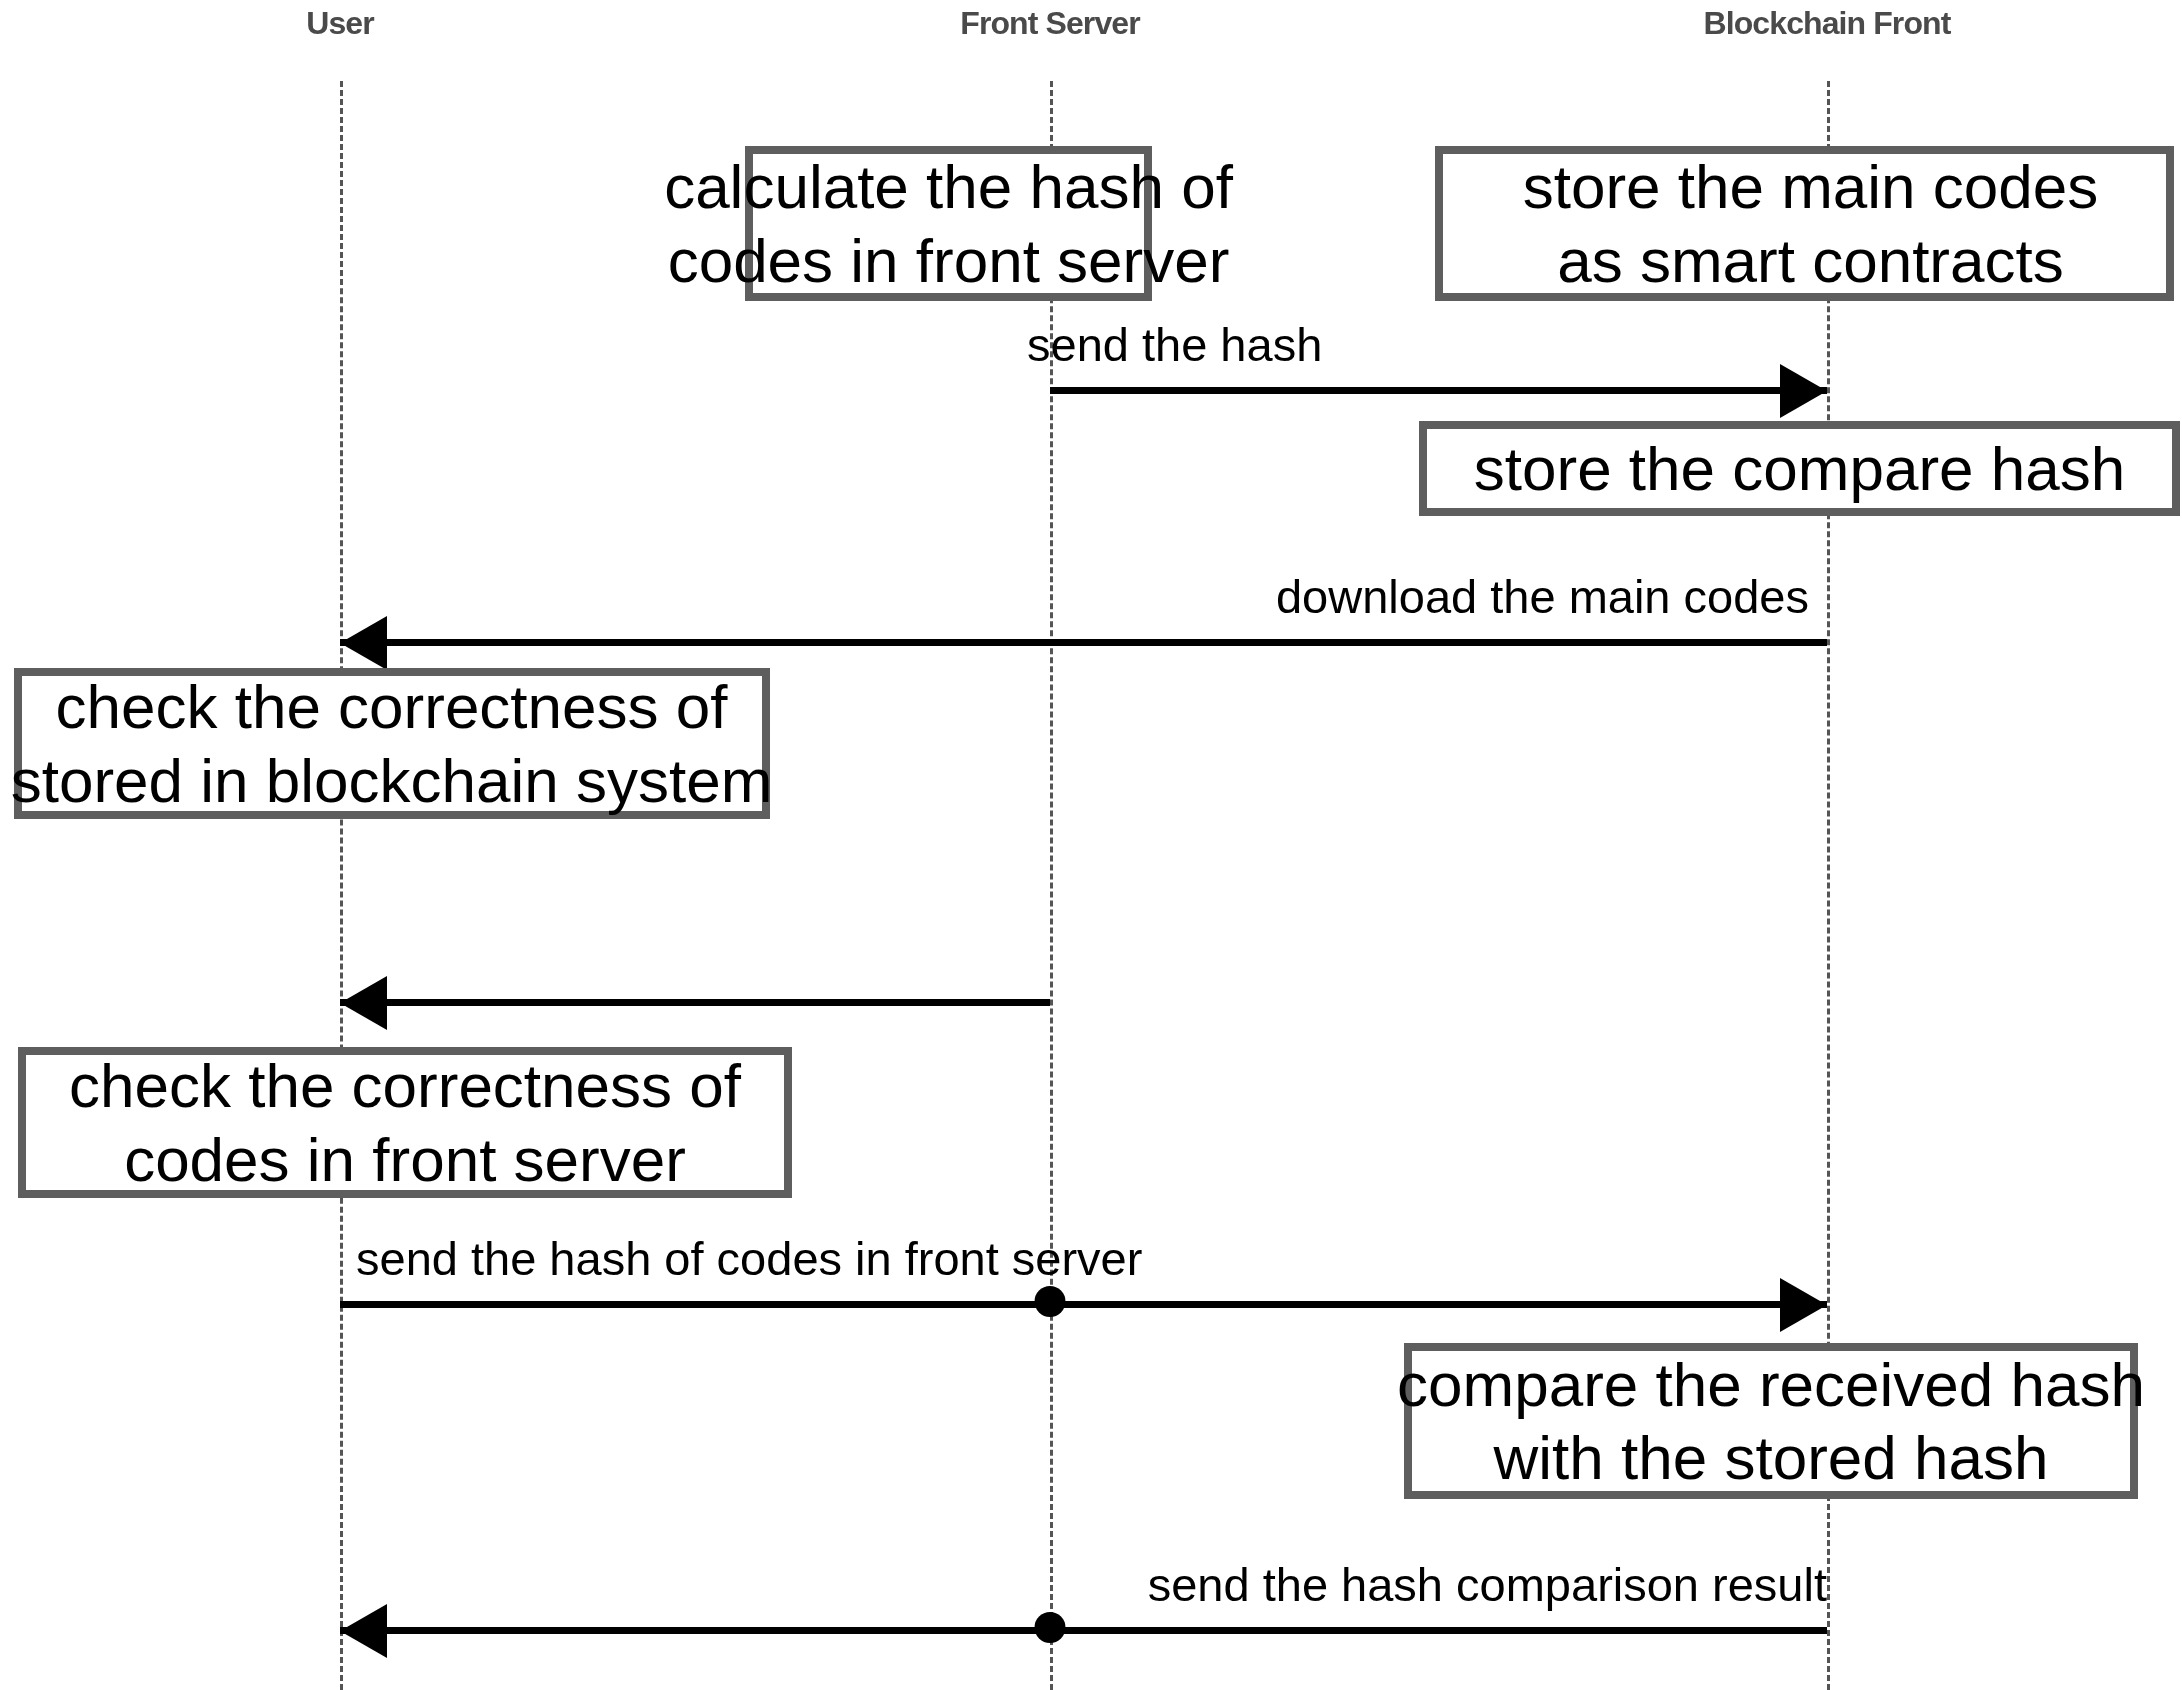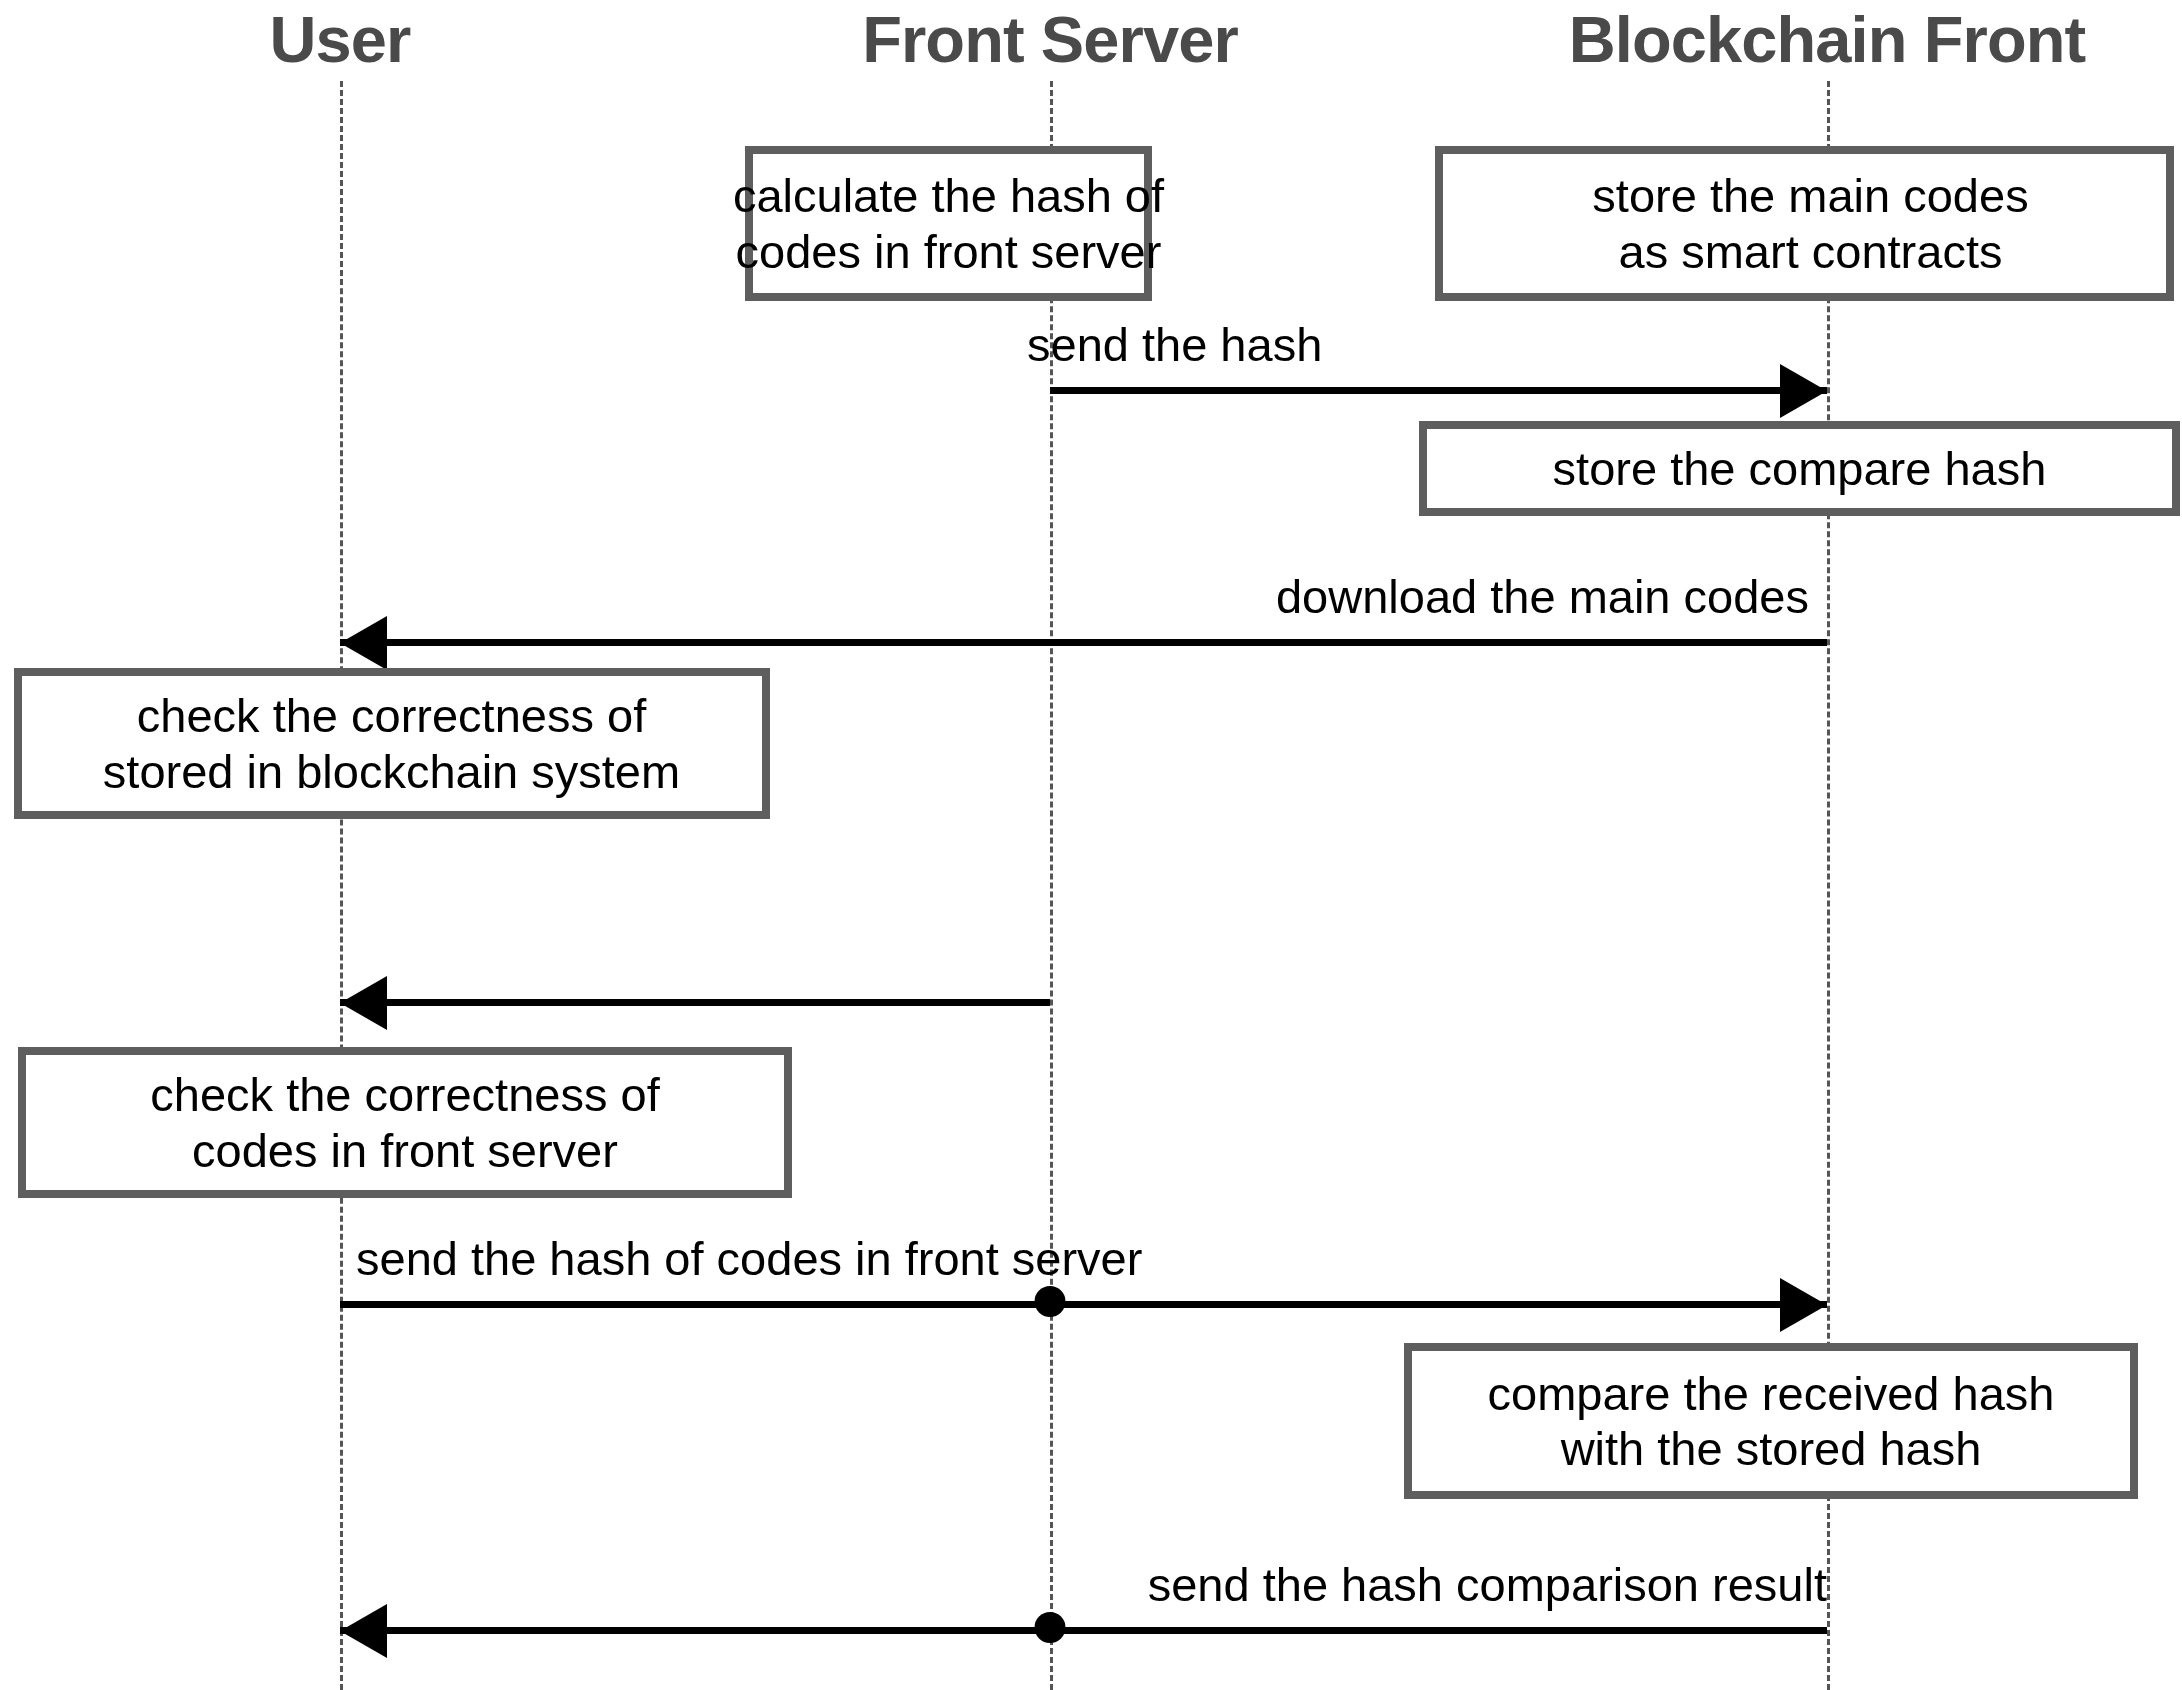--- a/index.html
+++ b/index.html
@@ -19,21 +19,21 @@
   }
 
   
   .lifeline-header {
     position: absolute;
     transform: translateX(-50%);
     white-space: nowrap;
     color: #4a4a4a;
     font-family: "Liberation Sans", sans-serif;
     font-weight: bold;
-    font-size: 65px;
+    font-size: 32px;
     letter-spacing: -0.9px;
     line-height: 1;
     text-align: center;
   }
 
   
   .lifeline {
     position: absolute;
     width: 0;
     border-left: 3.6px dashed #555555;
@@ -45,21 +45,21 @@
     box-sizing: border-box;
     background: #ffffff;
     border: 8px solid #5e5e5e;
     display: flex;
     flex-direction: column;
     align-items: center;
     justify-content: center;
     text-align: center;
     color: #000000;
     font-family: "Liberation Sans", sans-serif;
-    font-size: 47px;
+    font-size: 62px;
     line-height: 1.18;
     z-index: 5;
   }
   .note-box .note-line {
     display: block;
     white-space: nowrap;
   }
 
   
   .message {

